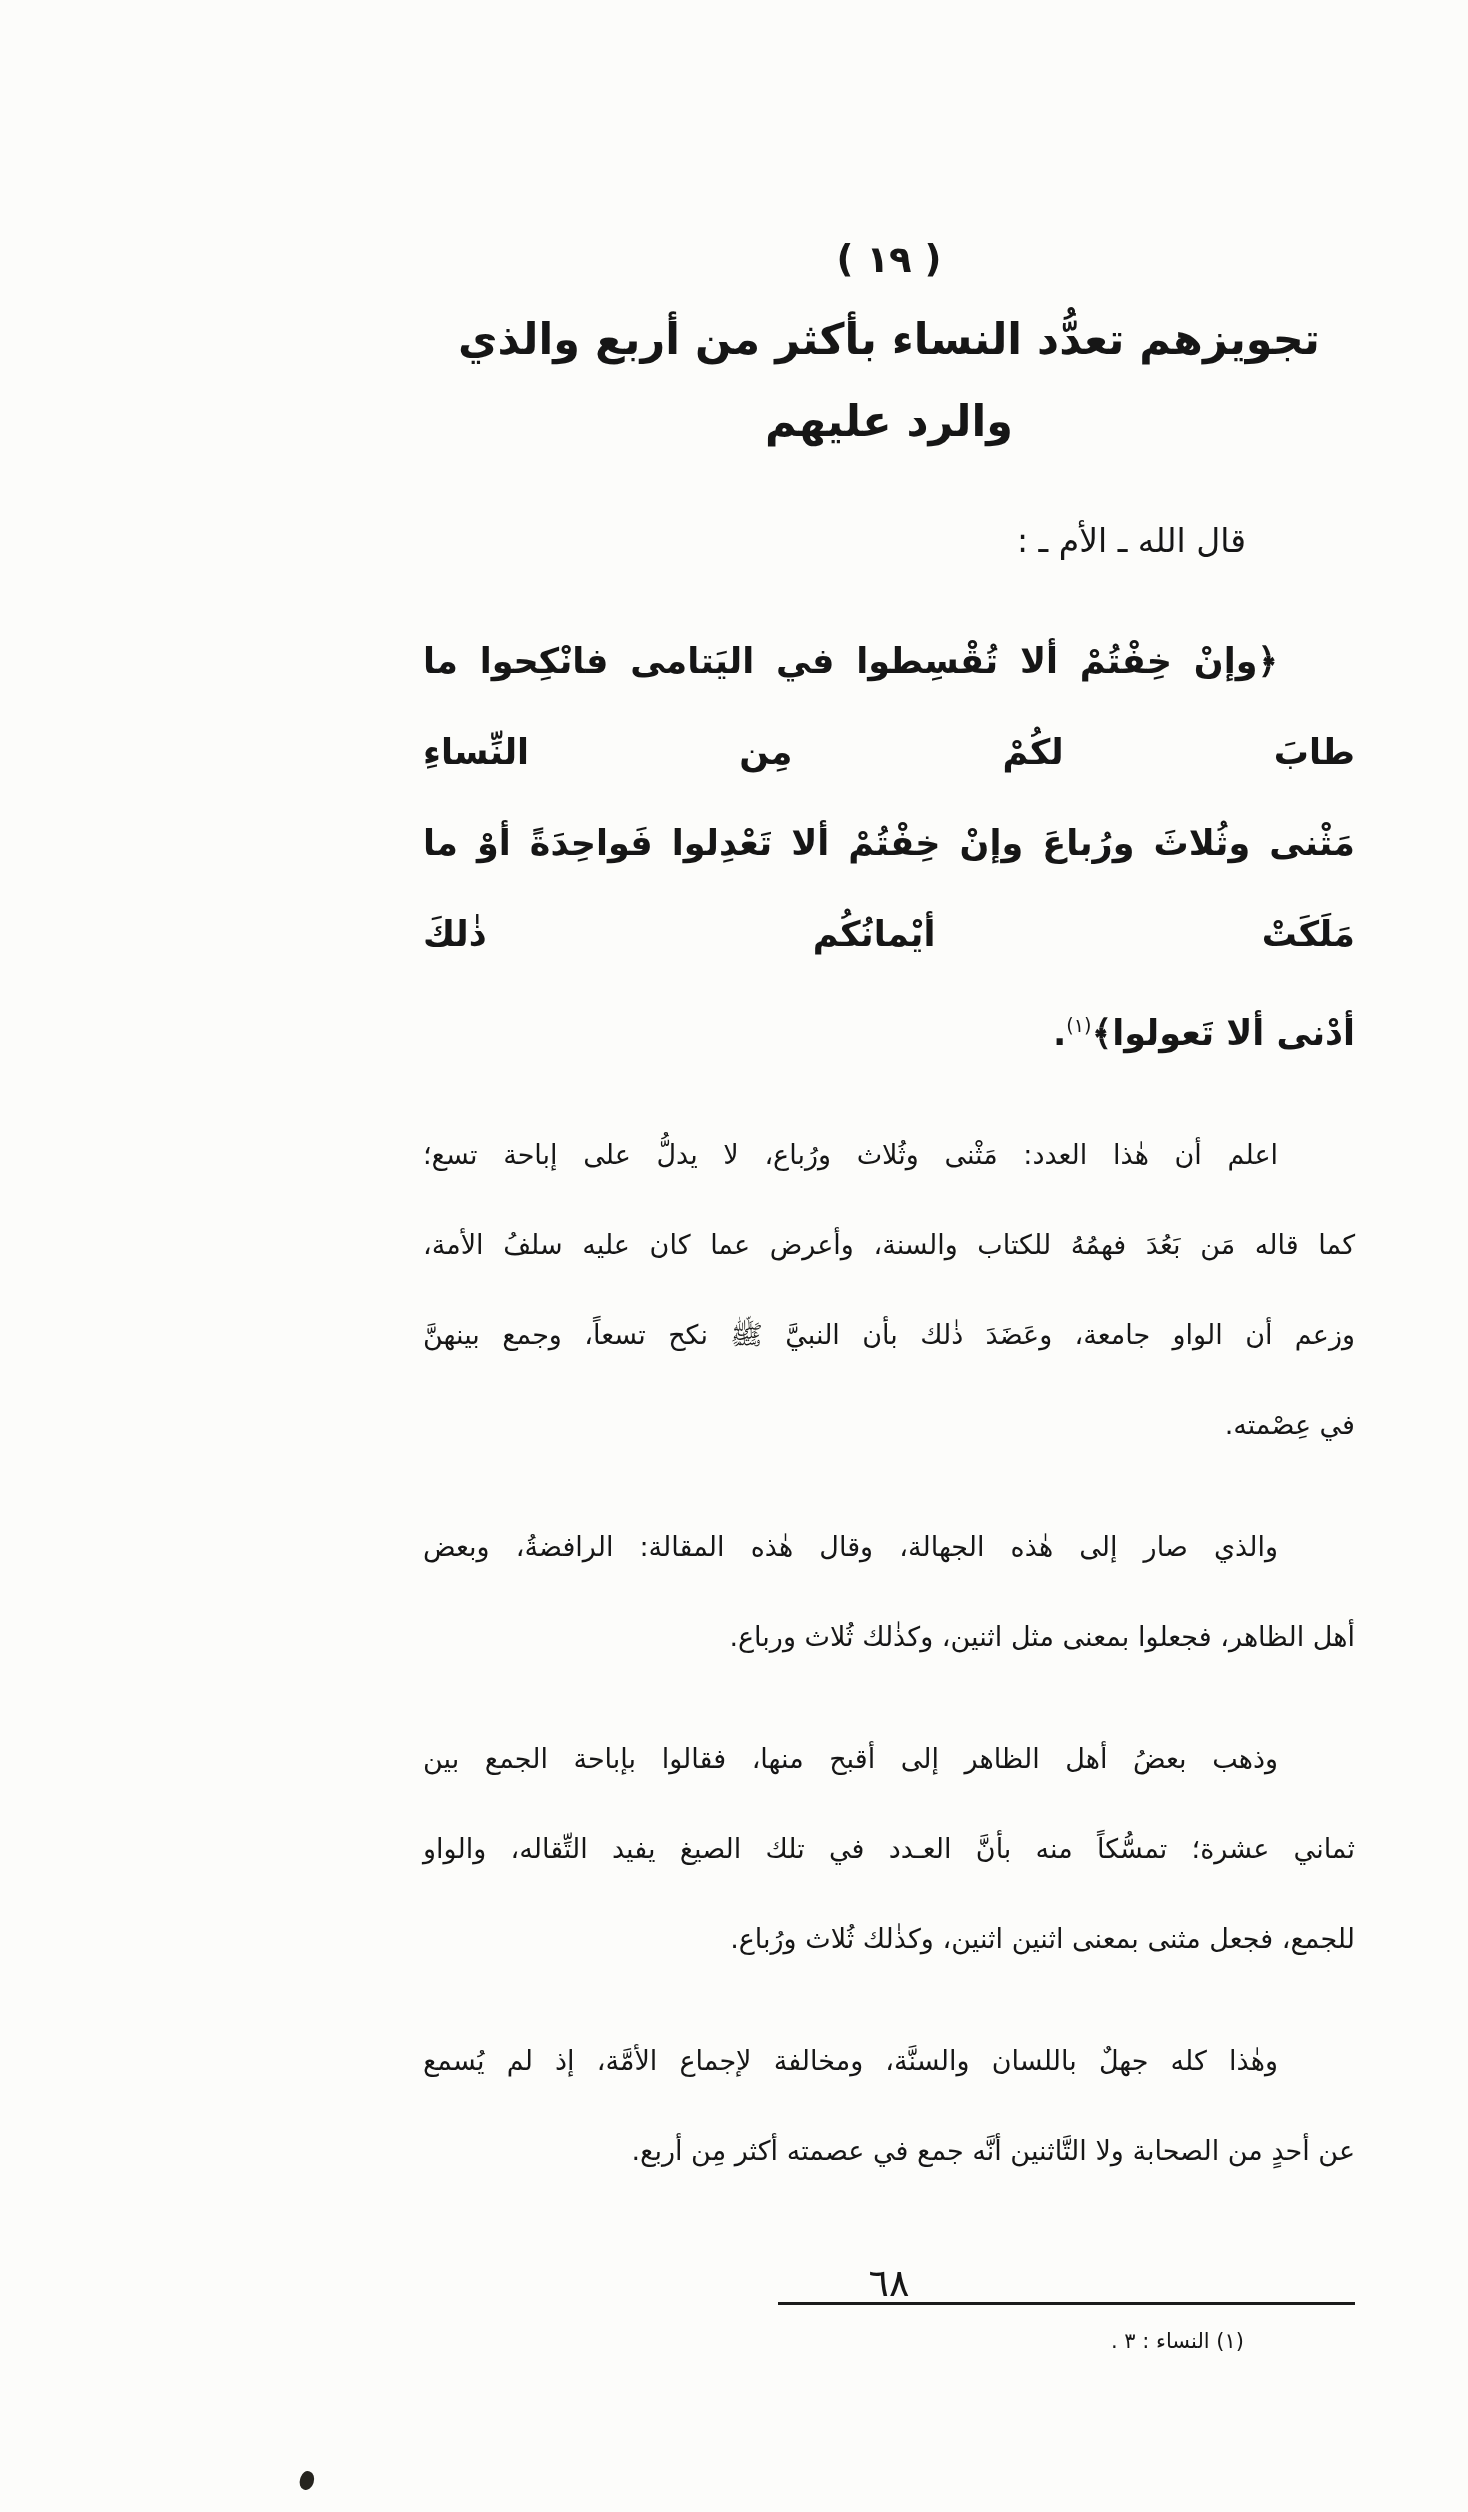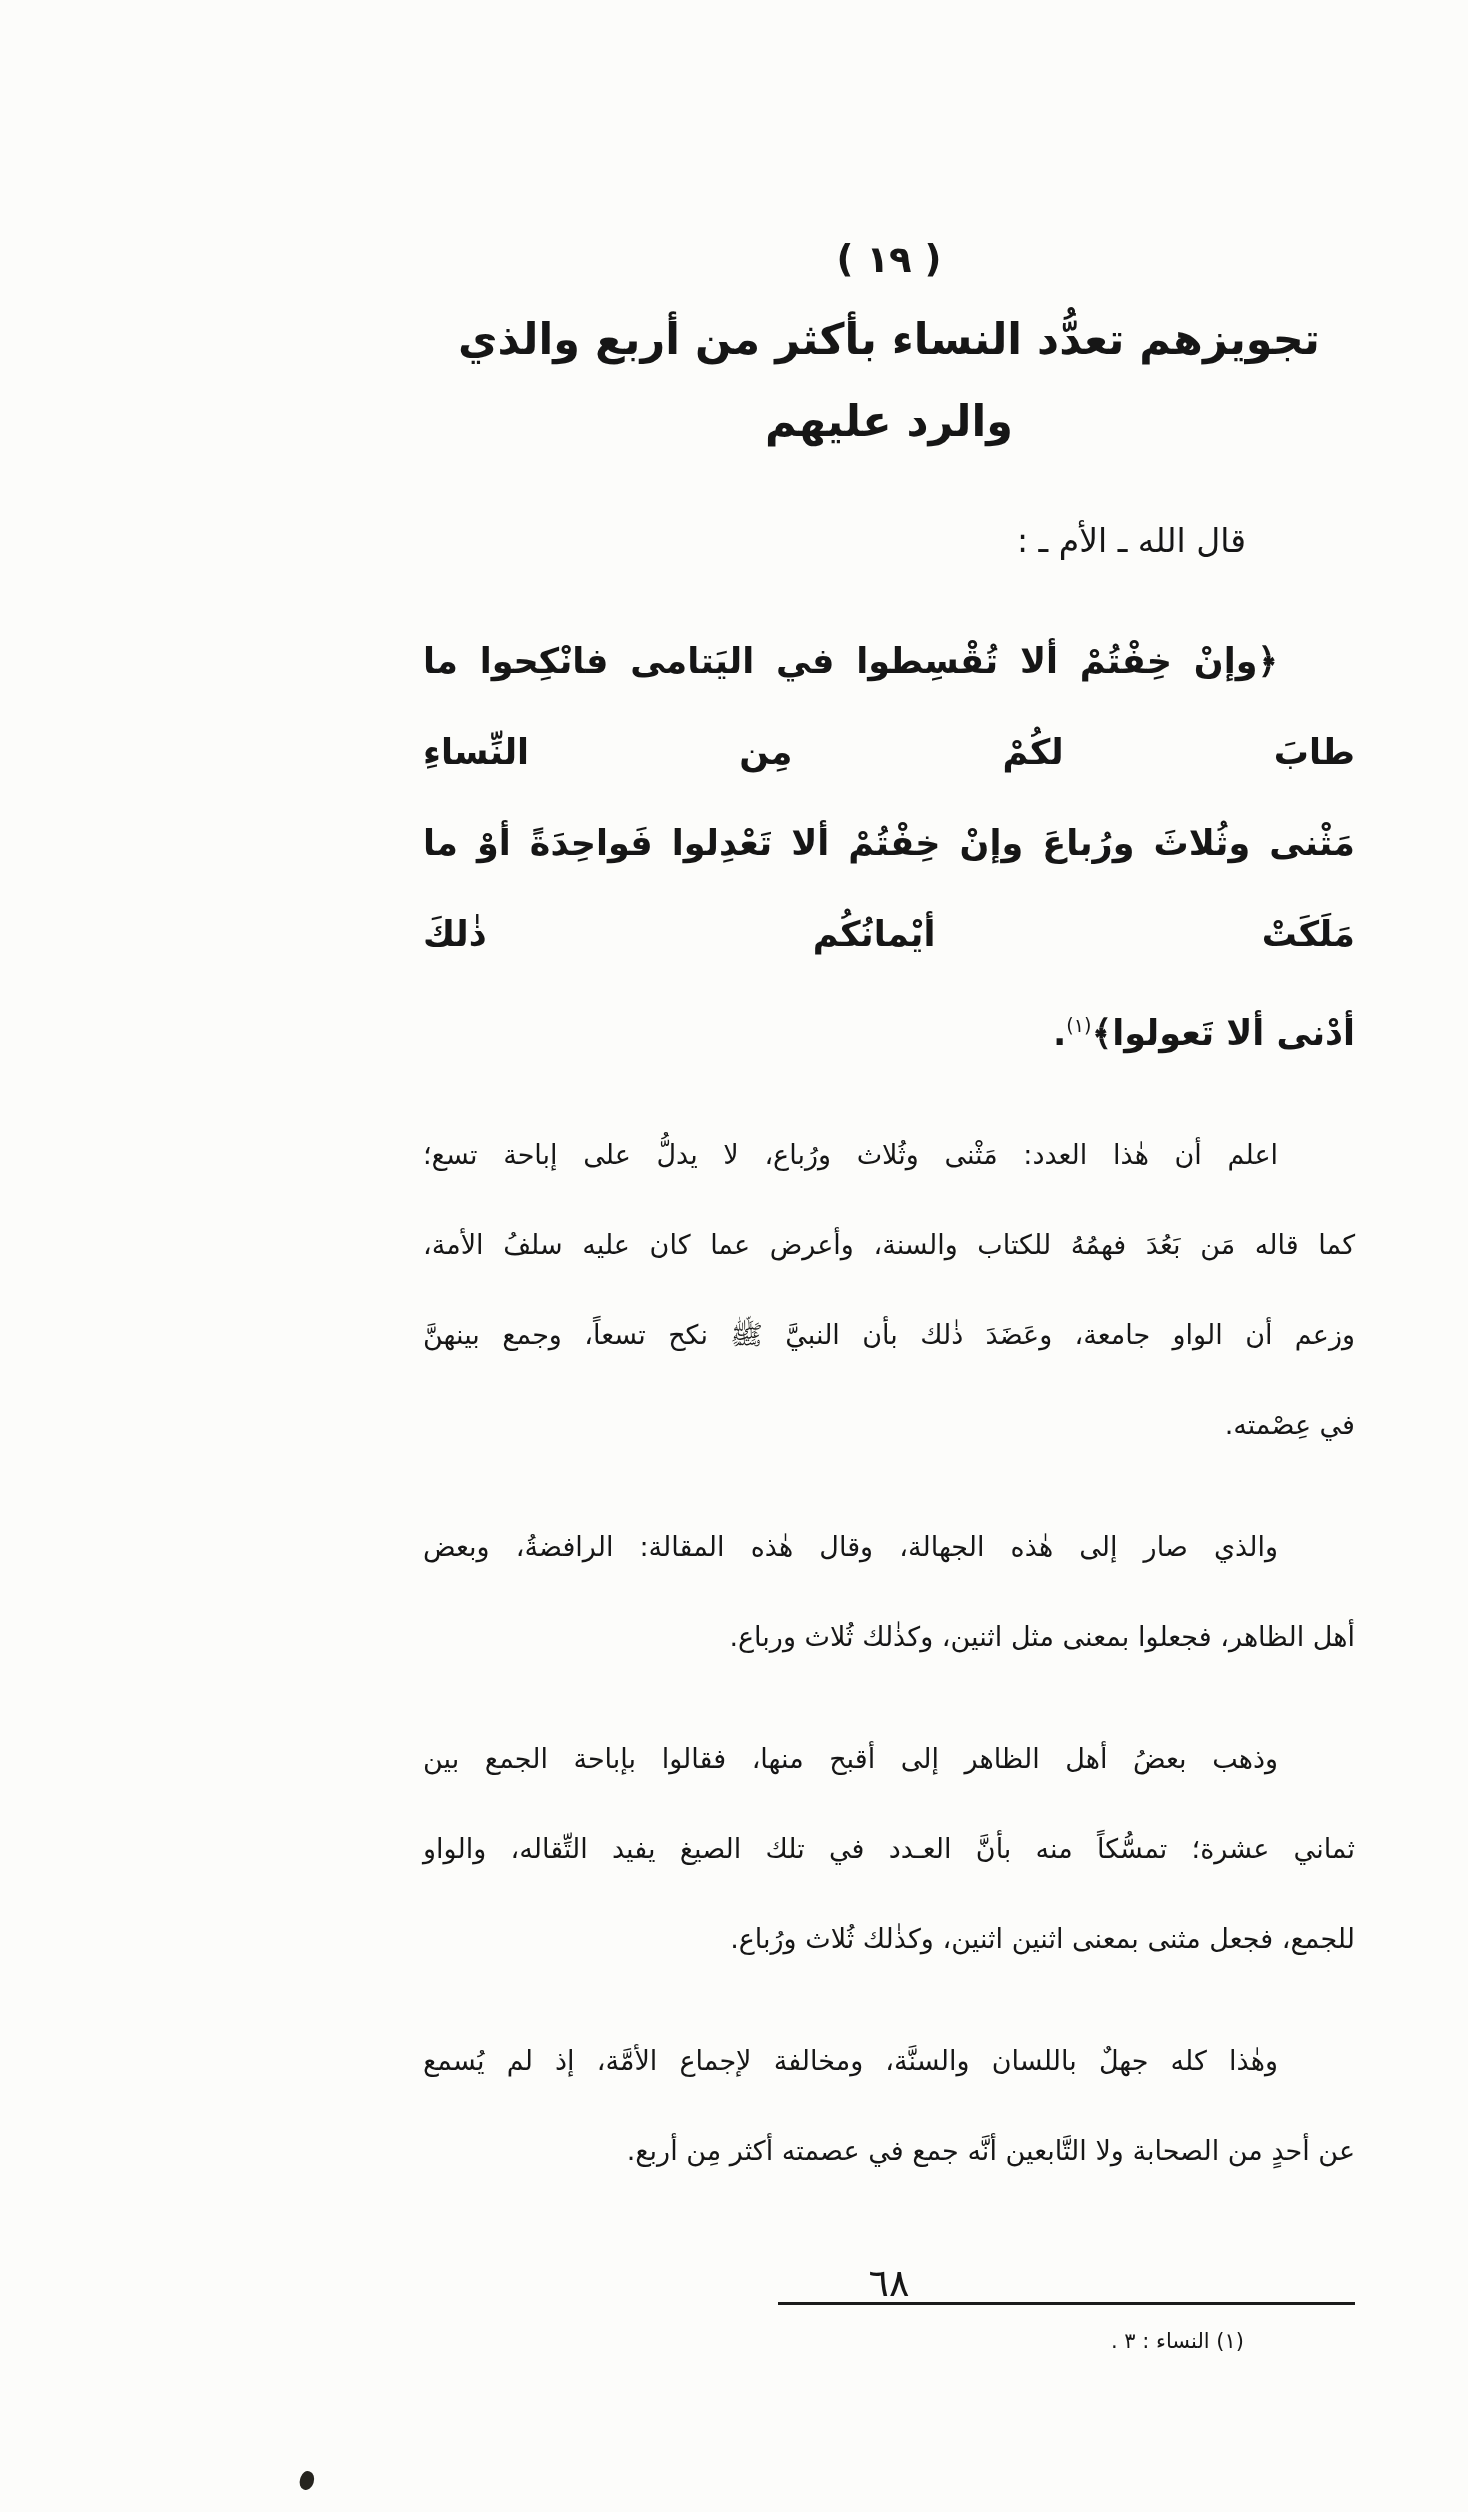--- a/index.html
+++ b/index.html
@@ -137,21 +137,21 @@
     </div>
 
     <div class="para">
       <div class="line first">وذهب بعضُ أهل الظاهر إلى أقبح منها، فقالوا بإباحة الجمع بين</div>
       <div class="line">ثماني عشرة؛ تمسُّكاً منه بأنَّ العـدد في تلك الصيغ يفيد التِّقاله، والواو</div>
       <div class="line last">للجمع، فجعل مثنى بمعنى اثنين اثنين، وكذٰلك ثُلاث ورُباع.</div>
     </div>
 
     <div class="para">
       <div class="line first">وهٰذا كله جهلٌ باللسان والسنَّة، ومخالفة لإجماع الأمَّة، إذ لم يُسمع</div>
-      <div class="line last">عن أحدٍ من الصحابة ولا التَّابعين أنَّه جمع في عصمته أكثر مِن أربع.</div>
+      <div class="line last">عن أحدٍ من الصحابة ولا التَّاثنين أنَّه جمع في عصمته أكثر مِن أربع.</div>
     </div>
 
     <div class="footnote-rule"></div>
 
     <div class="footnote">(١) النساء : ٣ .</div>
 
   </div>
 
   <div class="page-number">٦٨</div>
 

